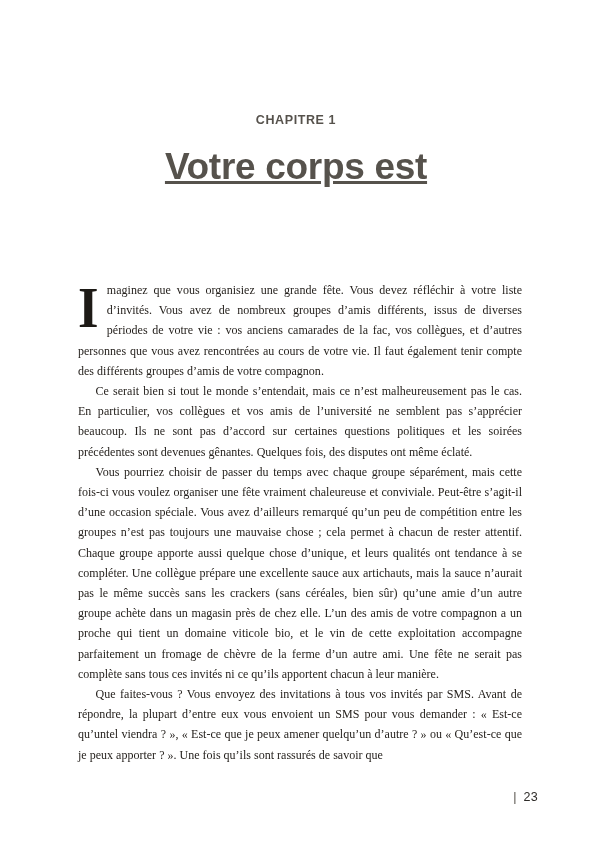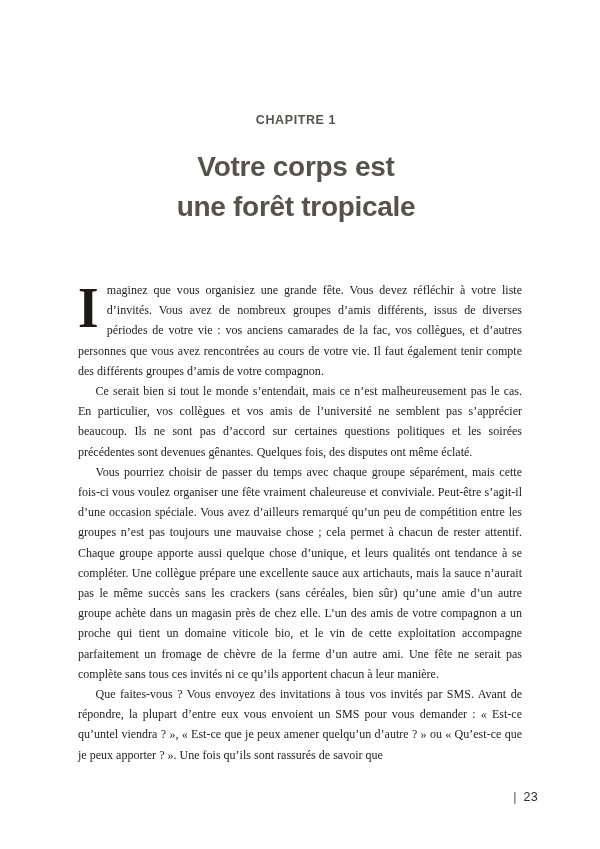--- a/index.html
+++ b/index.html
@@ -28,24 +28,25 @@
     color: var(--heading-color, #56524c);
   }
   .chapter-title {
     position: absolute;
     top: 147px;
     left: 0;
     right: 0;
     text-align: center;
     font-family: "Liberation Sans", "DejaVu Sans", sans-serif;
     font-weight: 600;
-    font-size: 28px;
+    font-size: 37px;
     line-height: 40px;
     letter-spacing: -0.3px;
     color: var(--heading-color, #56524c);
+    text-decoration: underline;
   }
   .chapter-title .line { display: block; }
   .body-text {
     position: absolute;
     left: 78px;
     top: 280px;
     width: 480px;
     transform: scaleX(0.925);
     transform-origin: left top;
     color: var(--body-color, #26221e);
@@ -93,21 +94,20 @@
 </style>
 </head>
 <body>
 
 <div class="page">
 
   <div class="chapter-label">CHAPITRE 1</div>
 
   <h1 class="chapter-title" style="margin:0;">
     <span class="line">Votre corps est</span>
-    <span class="line">une forêt tropicale</span>
   </h1>
 
   <div class="body-text">
     <p>
       <span class="dropcap">I</span><span>maginez que vous organisiez une grande fête. Vous devez réfléchir à votre liste d’invités. Vous avez de nombreux groupes d’amis différents, issus de diverses périodes de votre vie : vos anciens camarades de la fac, vos collègues, et d’autres personnes que vous avez rencontrées au cours de votre vie. Il faut également tenir compte des différents groupes d’amis de votre compagnon.</span>
     </p>
     <p>Ce serait bien si tout le monde s’entendait, mais ce n’est malheureusement pas le cas. En particulier, vos collègues et vos amis de l’université ne semblent pas s’apprécier beaucoup. Ils ne sont pas d’accord sur certaines questions politiques et les soirées précédentes sont devenues gênantes. Quelques fois, des disputes ont même éclaté.</p>
     <p>Vous pourriez choisir de passer du temps avec chaque groupe séparément, mais cette fois-ci vous voulez organiser une fête vraiment chaleureuse et conviviale. Peut-être s’agit-il d’une occasion spéciale. Vous avez d’ailleurs remarqué qu’un peu de compétition entre les groupes n’est pas toujours une mauvaise chose ; cela permet à chacun de rester attentif. Chaque groupe apporte aussi quelque chose d’unique, et leurs qualités ont tendance à se compléter. Une collègue prépare une excellente sauce aux artichauts, mais la sauce n’aurait pas le même succès sans les crackers (sans céréales, bien sûr) qu’une amie d’un autre groupe achète dans un magasin près de chez elle. L’un des amis de votre compagnon a un proche qui tient un domaine viticole bio, et le vin de cette exploitation accompagne parfaitement un fromage de chèvre de la ferme d’un autre ami. Une fête ne serait pas complète sans tous ces invités ni ce qu’ils apportent chacun à leur manière.</p>
     <p>Que faites-vous ? Vous envoyez des invitations à tous vos invités par SMS. Avant de répondre, la plupart d’entre eux vous envoient un SMS pour vous demander : « Est-ce qu’untel viendra ? », « Est-ce que je peux amener quelqu’un d’autre ? » ou « Qu’est-ce que je peux apporter ? ». Une fois qu’ils sont rassurés de savoir que</p>
   </div>

